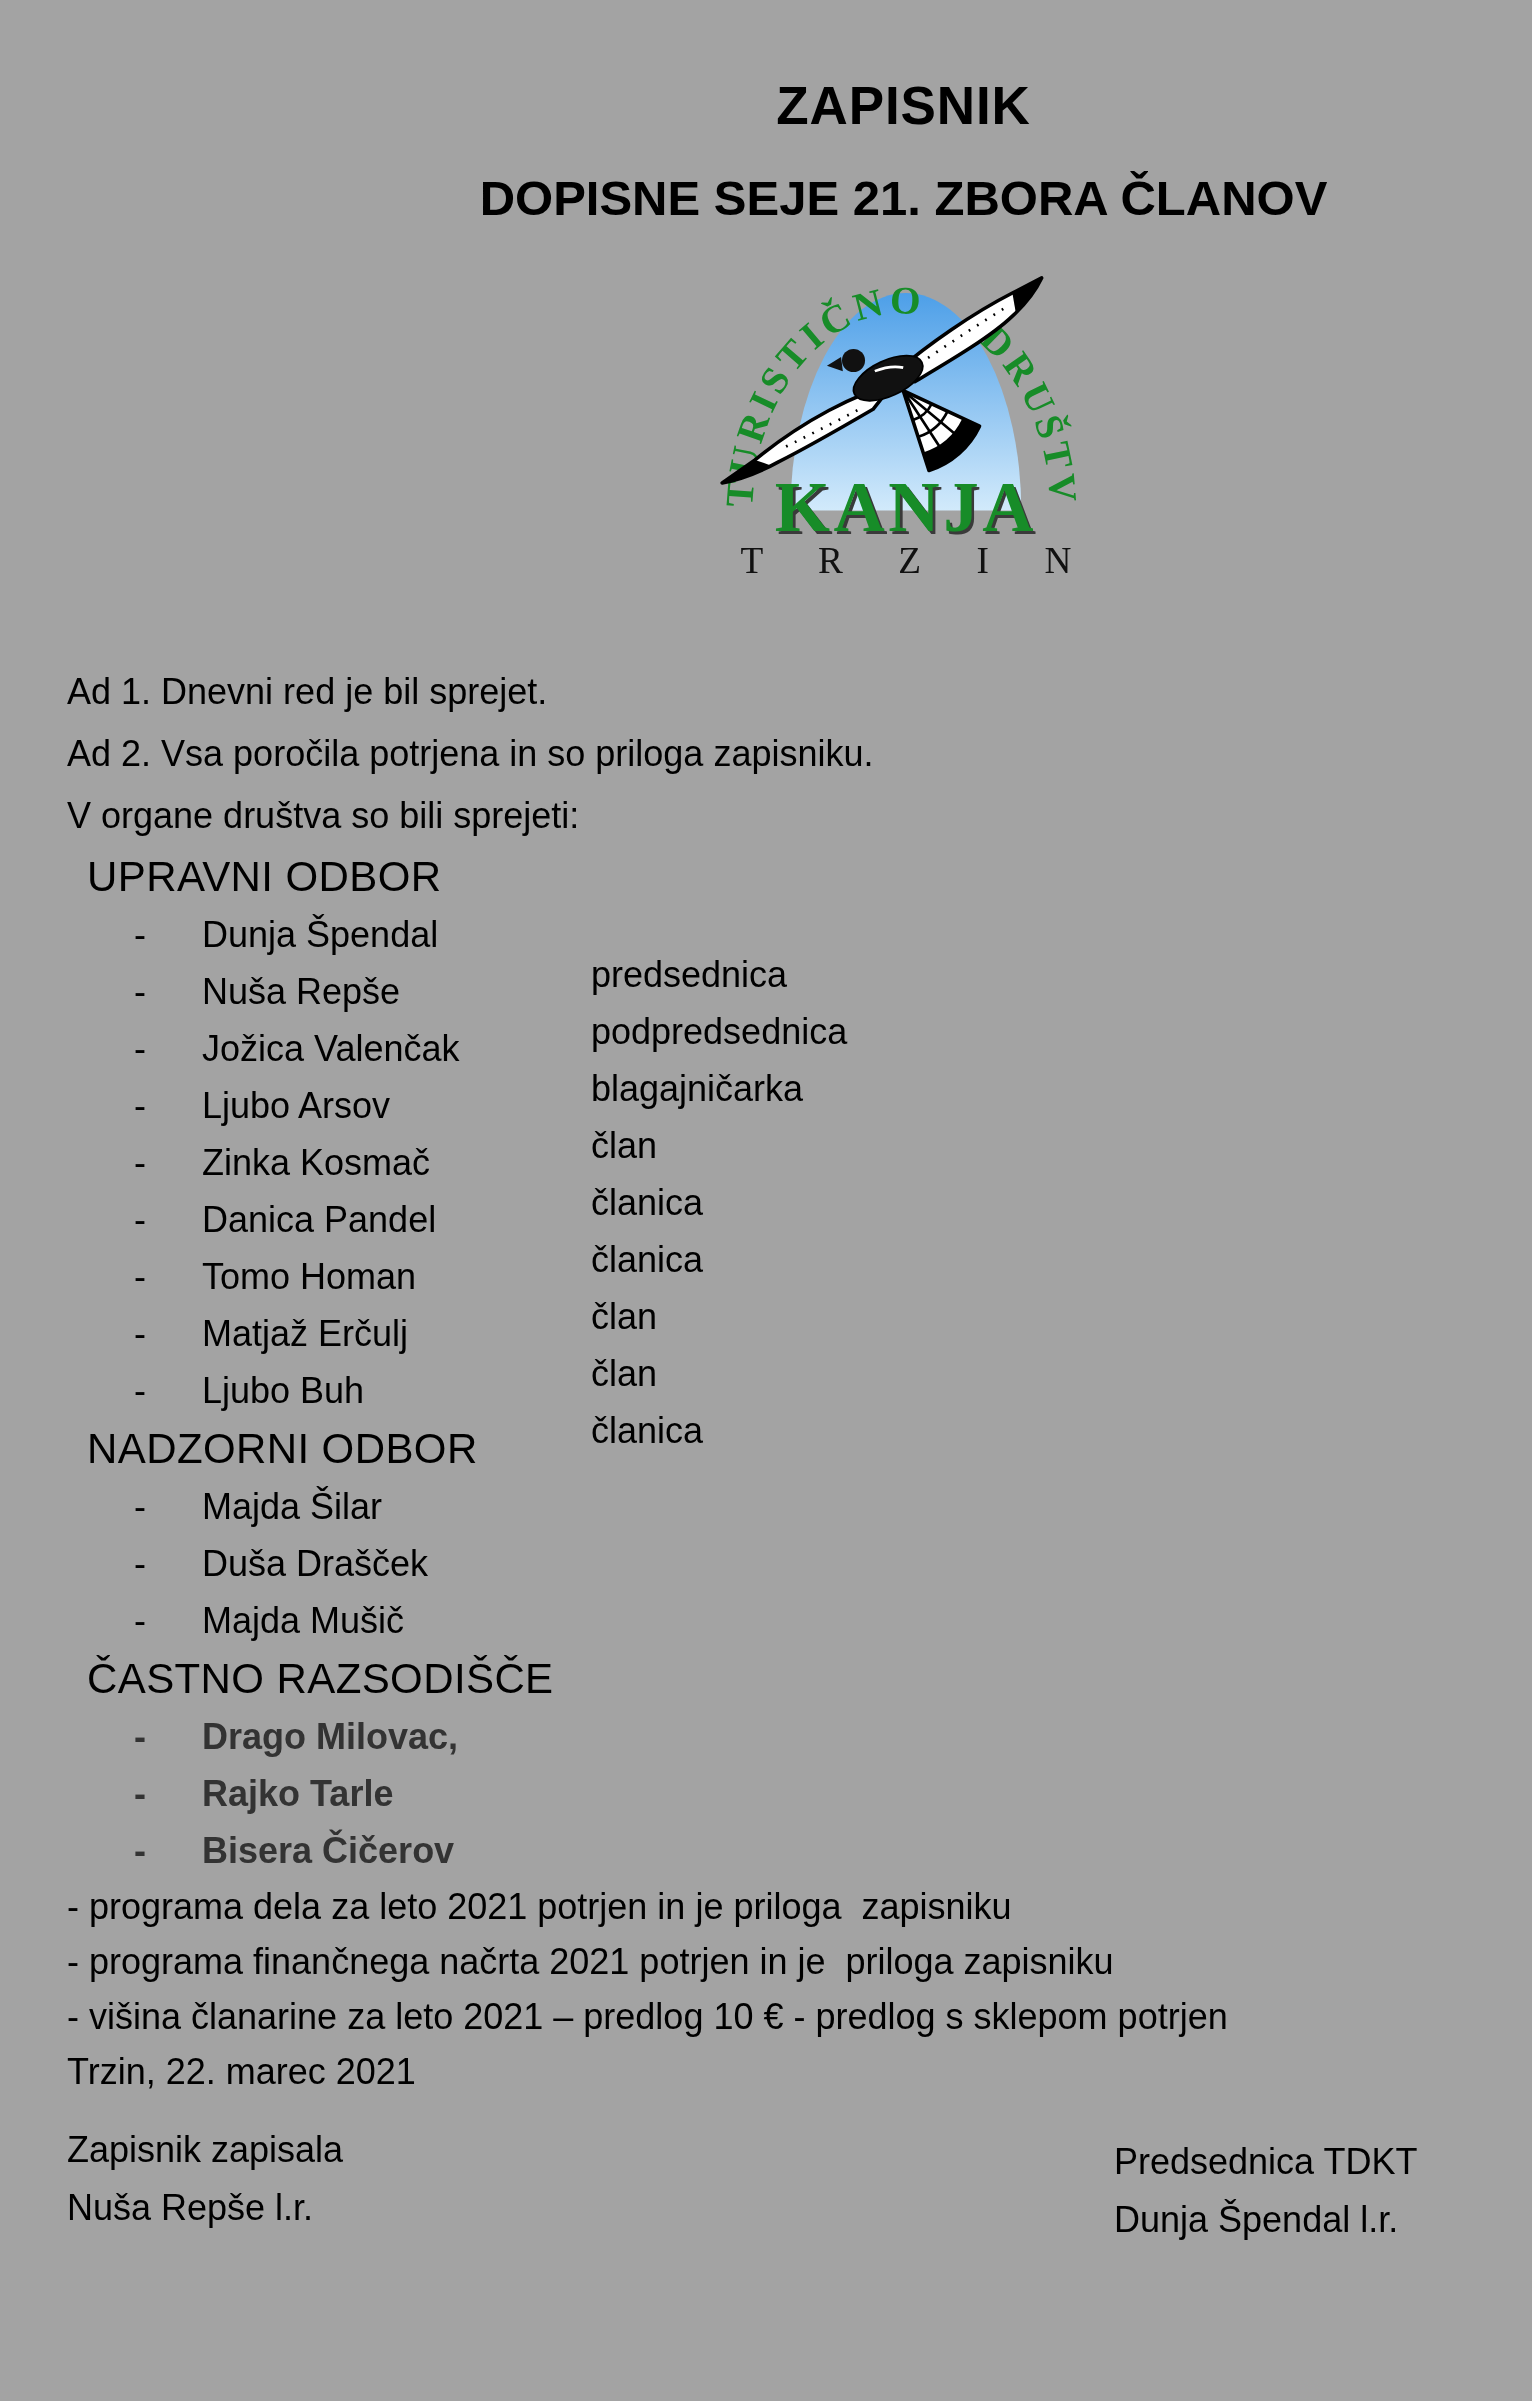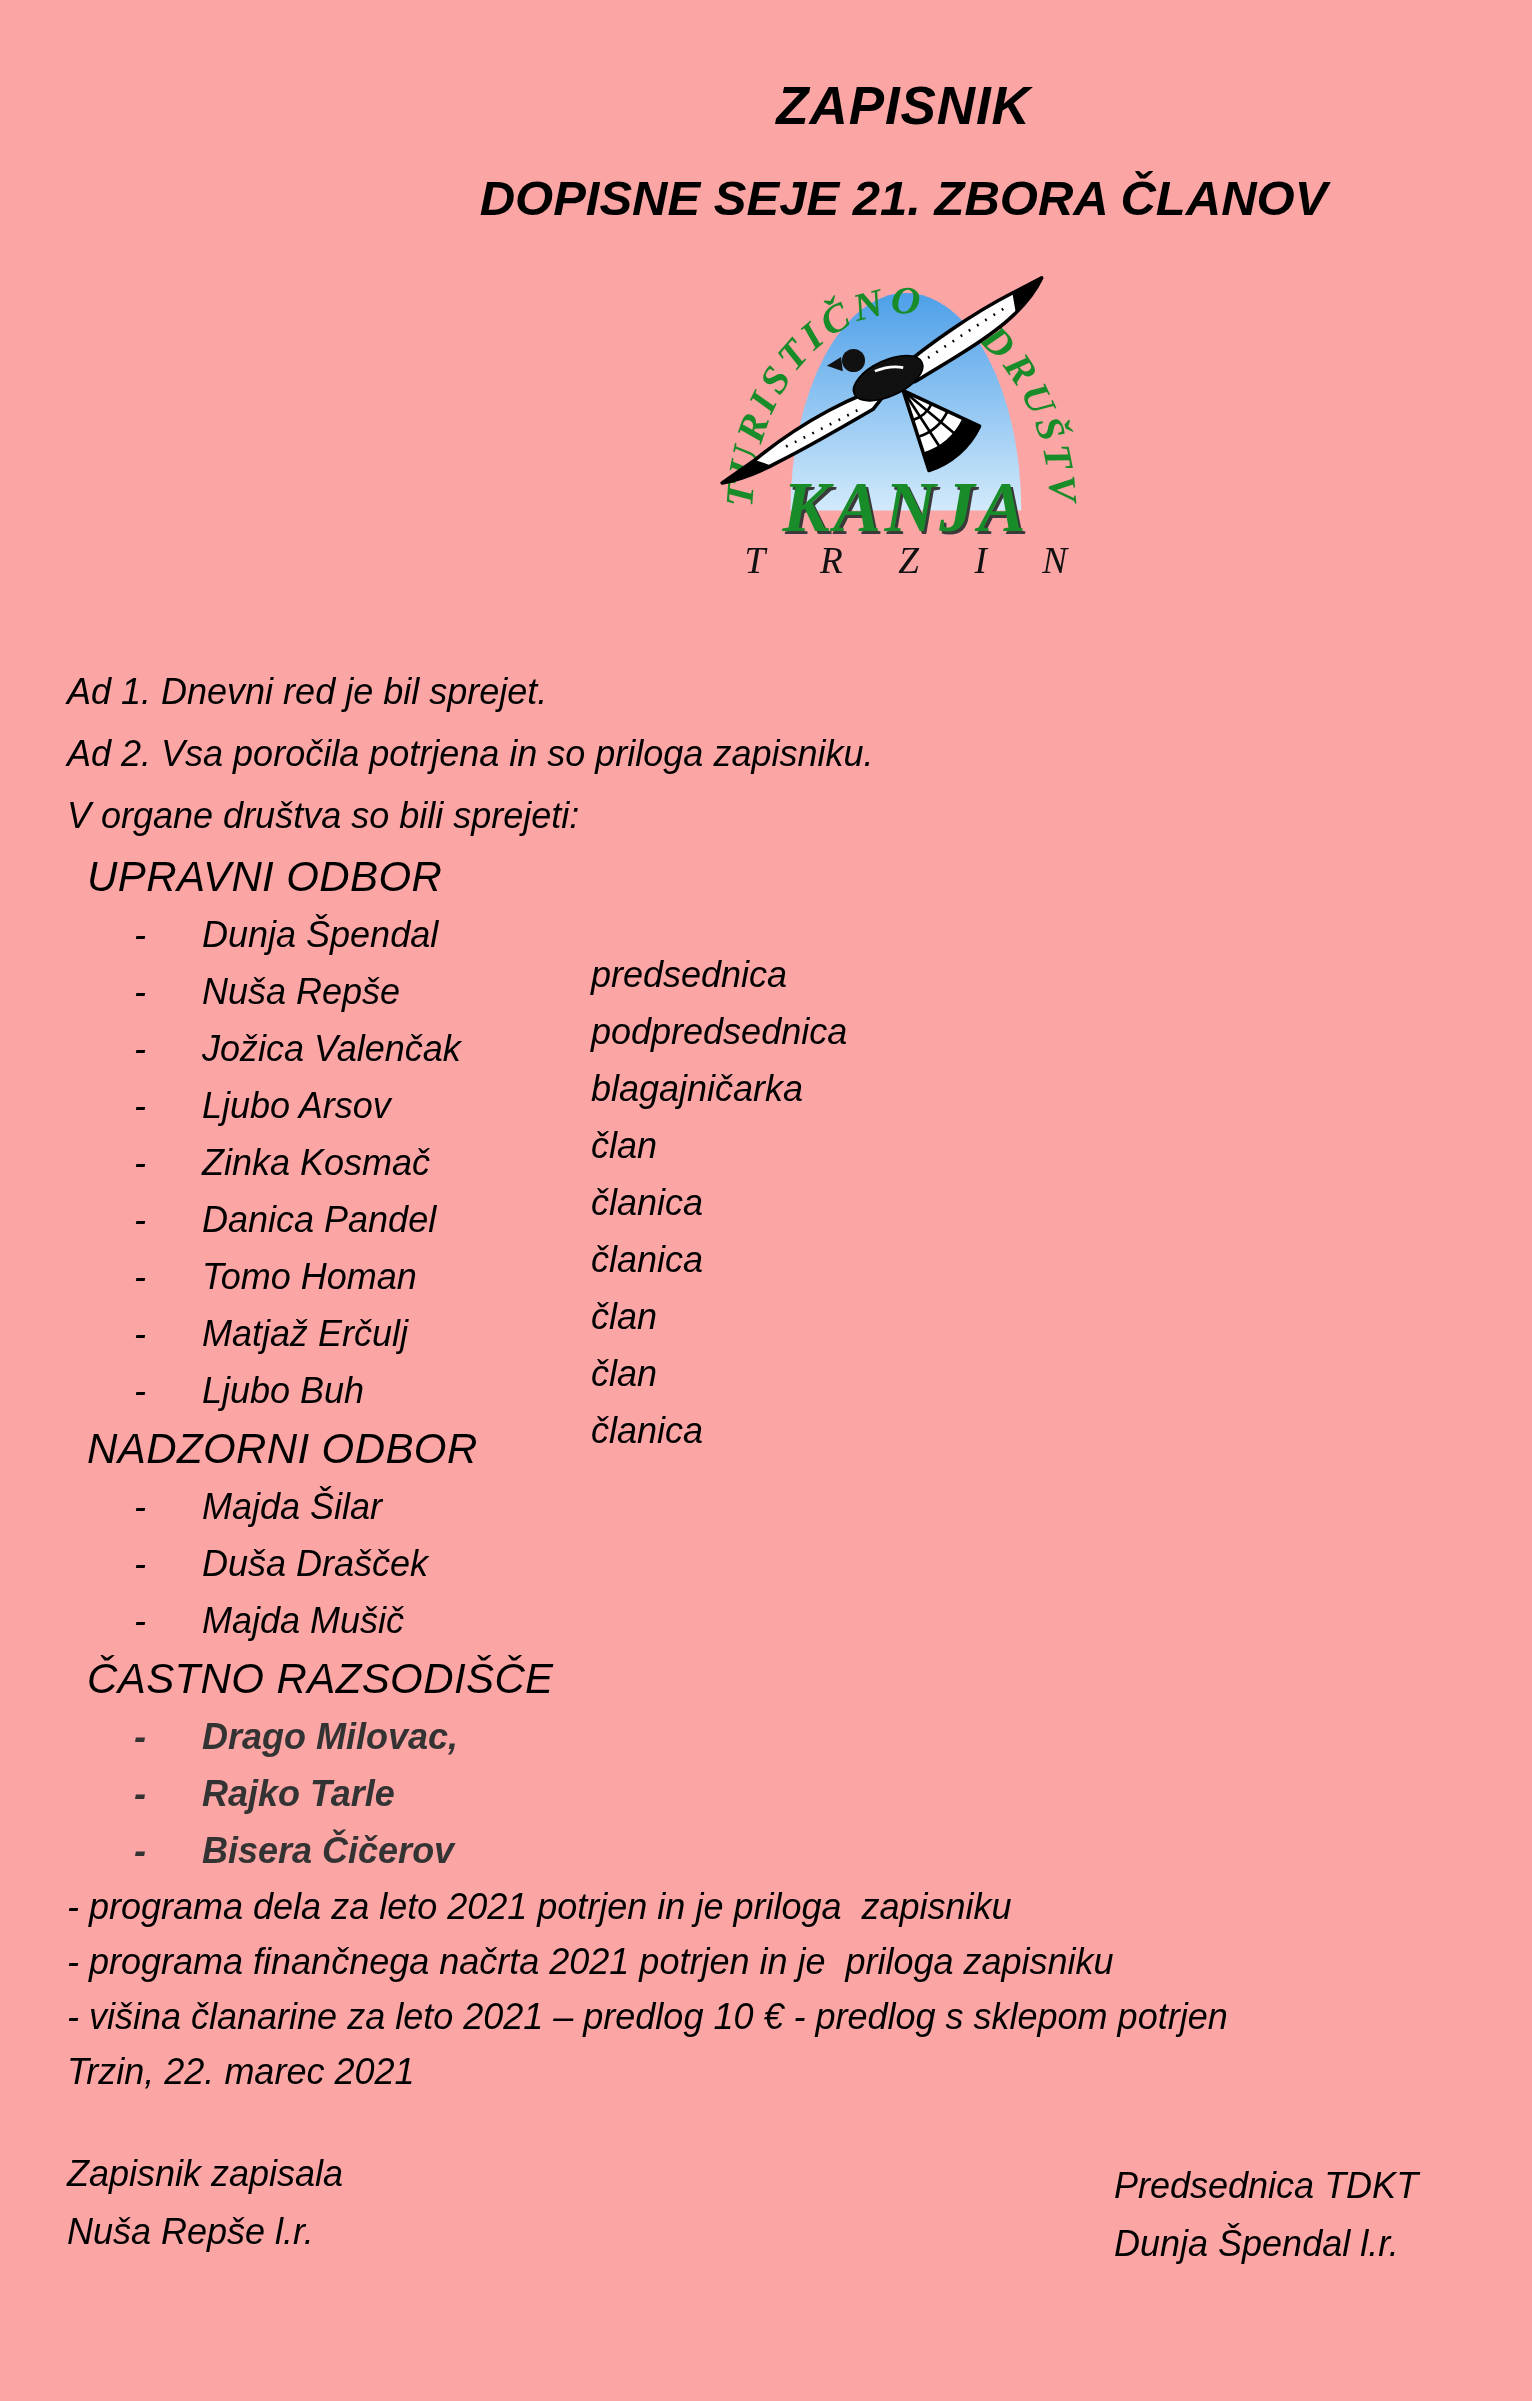--- a/index.html
+++ b/index.html
@@ -1,24 +1,23 @@
 <!DOCTYPE html>
 <html style="font-size:14px"><head>
 <meta charset="utf-8">
 <style>
   * { margin:0; padding:0; box-sizing:border-box; }
   html,body { background:#ffffff; }
   .page {
     position:relative;
     width:1532px; height:2401px;
-    background:#fca5a5;
+    background:#a3a3a3;
     font-family:"Liberation Sans", sans-serif;
     color:#000;
     overflow:hidden;
-    font-style:italic;
   }
 
   
   .header {
     position:absolute; left:275px; top:78px; width:1257px;
     text-align:center;
   }
   .doc-title   { font-size:53px; font-weight:bold; line-height:1.05; letter-spacing:0.9px; }
   .doc-subtitle{ font-size:49px; font-weight:bold; line-height:1.05; margin-top:39px; letter-spacing:0px; }
 
@@ -32,21 +31,21 @@
   .body-block { position:absolute; left:67px; top:661px; width:1420px; font-size:36px; }
   .intro-line { line-height:62px; white-space:pre; }
   .section-heading { font-size:42px; font-weight:normal; line-height:59px; letter-spacing:0.4px;margin-left:20px; }
   .member-row { position:relative; line-height:57px; padding-left:135px; }
   .member-row .dash { position:absolute; left:67px; top:0; }
   .member-row .member-role { position:absolute; left:524px; top:0;margin-top:40px; }
   .bold-members .member-row { font-weight:bold; color:#333; }
   .closing-line { line-height:55px; white-space:pre; }
   .dateline { line-height:55px; }
 
-  .signatures { position:relative; margin-top:46px; }
+  .signatures { position:relative; margin-top:22px; }
   .sig-line { line-height:58px; }
   .sig-right { position:absolute; left:1047px; top:12px; }
 </style>
 </head>
 <body>
 
 <div class="page">
 
   <div class="header">
     <div class="doc-title">ZAPISNIK</div>

